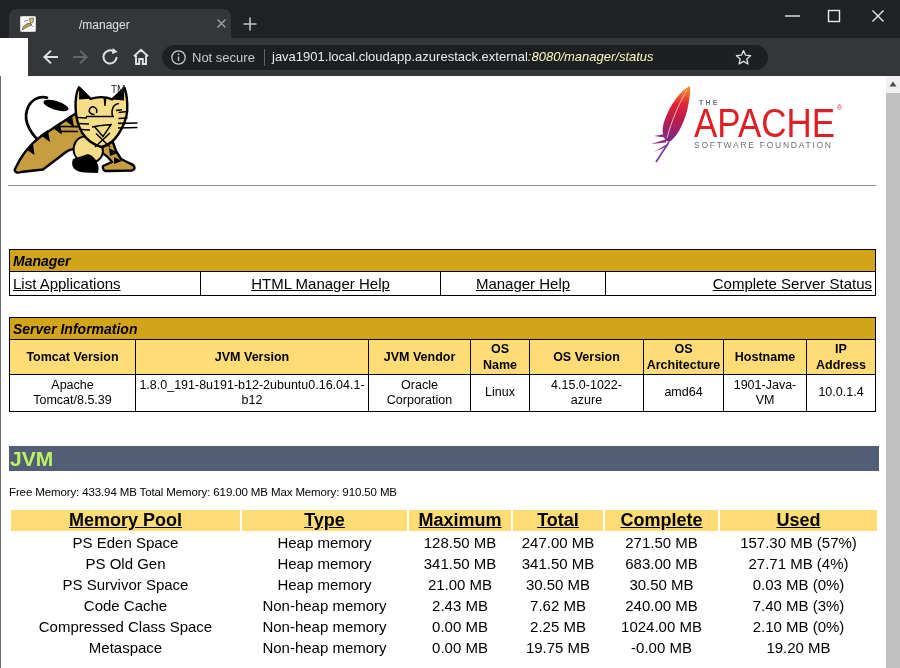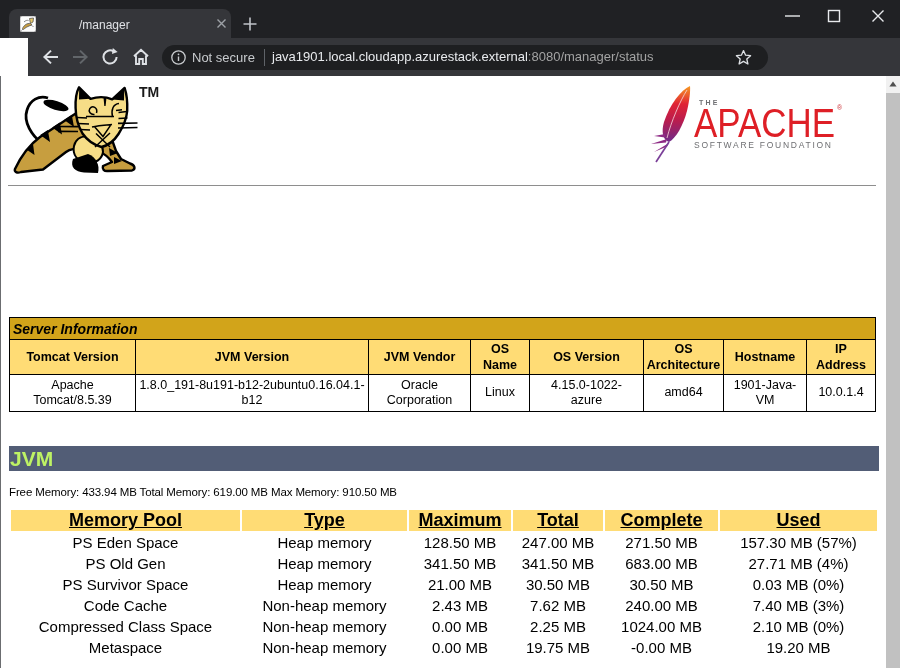--- a/index.html
+++ b/index.html
@@ -4,21 +4,21 @@
 <style>
 html,body{margin:0;padding:0;}
 body{width:900px;height:668px;overflow:hidden;font-family:"Liberation Sans",sans-serif;background:#fff;position:relative;}
 #titlebar{position:absolute;left:0;top:0;width:900px;height:38px;background:#202124;}
 #tab{position:absolute;left:9px;top:9px;width:222px;height:29px;background:#35363a;border-radius:8px 8px 0 0;}
 #tabtitle{position:absolute;left:34px;top:9px;font-size:12px;color:#dfe1e5;margin-left:36px;}
 #toolbar{position:absolute;left:0;top:38px;width:900px;height:38px;background:#35363a;margin-left:28px;}
 #omnibox{position:absolute;left:134px;top:7px;width:606px;height:25px;border-radius:13px;background:#1e1f21;}
 #notsecure{position:absolute;left:164px;top:12px;font-size:13px;color:#c8cbce;}
 #urltext{position:absolute;left:244px;top:11px;font-size:13px;color:#e8eaed;white-space:nowrap;}
-#urltext span{color:#a3a3a3;}
+#urltext span{color:#fef9c3;font-style:italic;}
 #page{position:absolute;left:0;top:76px;width:900px;height:592px;background:#fff;}
 #pageborder{position:absolute;left:0;top:0;width:1px;height:592px;background:#6b6d70;}
 .hr{position:absolute;left:8px;top:109px;width:868px;height:1px;background:#8e8e8e;}
 #pagetitle{position:absolute;left:0;top:123px;width:886px;text-align:center;font-size:23px;font-weight:bold;color:#000;}
 table{border-collapse:collapse;table-layout:fixed;}
 .btbl{position:absolute;left:9px;width:867px;}
 .btbl td{border:1px solid #000;overflow:hidden;}
 td.title{background:#D2A41A;font-style:italic;font-weight:bold;font-size:14px;line-height:16px;padding:3px 2px 2px 3px;color:#000;}
 .mgr td.lnk{height:23px;font-size:15px;padding:0 3px;}
 .mgr a{color:#000;}
@@ -105,40 +105,59 @@
   <path d="M90.5,33 C92,27.5 86.5,24.8 83.8,28.6 C82,31.4 84.5,34.8 88.5,34.4" fill="none" stroke="#000" stroke-width="1.5"></path>
   <path d="M113,23.5 C107,24 105,30 106.5,37" fill="none" stroke="#000" stroke-width="1.5"></path>
   <path d="M110,30.5 L116,29.8" fill="none" stroke="#000" stroke-width="1.4"></path>
   <path d="M86,47 C92,45.5 100,45 106,44.5 M89,47.2 L97,56.5 L105,44.7" fill="none" stroke="#000" stroke-width="1.5"></path>
   <path d="M90,53.5 L104,67 M104,53 L89,67" fill="none" stroke="#000" stroke-width="1.5"></path>
   <path d="M71,37.5 L81,38 M71.5,43.5 L83,44 M74,49.5 L84,50" fill="none" stroke="#000" stroke-width="1.4"></path>
   <path d="M112.5,32.5 L121,31.5 M112.5,38.5 L121.5,38" fill="none" stroke="#000" stroke-width="1.4"></path>
   <path d="M52,46.5 L72,46.7 M52,51.3 L72,51.5" fill="none" stroke="#000" stroke-width="1.7"></path>
   <path d="M112,43.4 L131.5,43 M112,48 L131.5,47.5" fill="none" stroke="#000" stroke-width="1.7"></path>
  </svg>
- <div style="position:absolute;left:139px;top:8px;font-size:14px;font-weight:bold;color:#1a1a1a">TM</div>
+ <div style="position:absolute;left:111px;top:8px;font-size:10px;font-weight:normal;color:#1a1a1a">TM</div>
  <svg id="asf" style="position:absolute;left:643px;top:4px" width="210" height="88" viewBox="0 0 210 88">
   <defs>
         <linearGradient id="fg" x1="0" y1="0" x2="0" y2="1">
    <stop offset="0" stop-color="#F79A23"></stop>
           <stop offset="0.32" stop-color="#E02334"></stop>
           <stop offset="0.62" stop-color="#B91C4E"></stop>
           <stop offset="1" stop-color="#6E2B8A"></stop>
   </linearGradient>
       </defs>
   <path d="M47,6 C38,10 27,24 21,42 C18,52 20,60 26,62 C33,58 40,46 44,31 C46.5,20 47.5,11 47,6 Z" fill="url(#fg)"></path>
   <path d="M26,63 L11,72 L24,66.5 Z M24,59 L8,64 L23,62.5 Z M22,54 L11,56 L22,57.5 Z" fill="#8e2a85"></path>
   <path d="M26,62 L13,82" stroke="#7a3f98" stroke-width="1.7" fill="none"></path>
   <path d="M44,10 C37,21 28,42 24,58" stroke="#f3cfd6" stroke-width="1" fill="none" opacity="0.85"></path>
   <text x="56" y="24.5" font-size="7" font-weight="bold" letter-spacing="2.2" fill="#6d6e71" font-family="Liberation Sans">THE</text>
   <text x="51" y="57" font-size="40" fill="#DE1F26" font-family="Liberation Sans" textLength="141" lengthAdjust="spacingAndGlyphs">APACHE</text>
   <text x="194" y="30" font-size="7" fill="#cb3339" font-family="Liberation Sans">®</text>
   <text x="51" y="68" font-size="8.5" letter-spacing="1" fill="#6d6e71" font-family="Liberation Sans" textLength="138" lengthAdjust="spacing">SOFTWARE FOUNDATION</text>
  </svg>
  <div class="hr"></div>
+ <table class="btbl mgr" style="top:173px">
+  <colgroup>
+        <col style="width:191px">
+        <col style="width:240px">
+        <col style="width:165px">
+        <col>
+      </colgroup>
+  <tbody>
+        <tr>
+          <td class="title" colspan="4">Manager</td>
+        </tr>
+  <tr>
+   <td class="lnk"><a href="#">List Applications</a></td>
+   <td class="lnk" style="text-align:center"><a href="#">HTML Manager Help</a></td>
+   <td class="lnk" style="text-align:center"><a href="#">Manager Help</a></td>
+   <td class="lnk" style="text-align:right"><a href="#">Complete Server Status</a></td>
+  </tr>
+ </tbody>
+    </table>
  <table class="btbl" style="top:241px">
   <colgroup>
         <col style="width:126px">
         <col style="width:233px">
         <col style="width:102px">
         <col style="width:59px">
         <col style="width:114px">
         <col style="width:80px">
         <col style="width:83px">
         <col>

